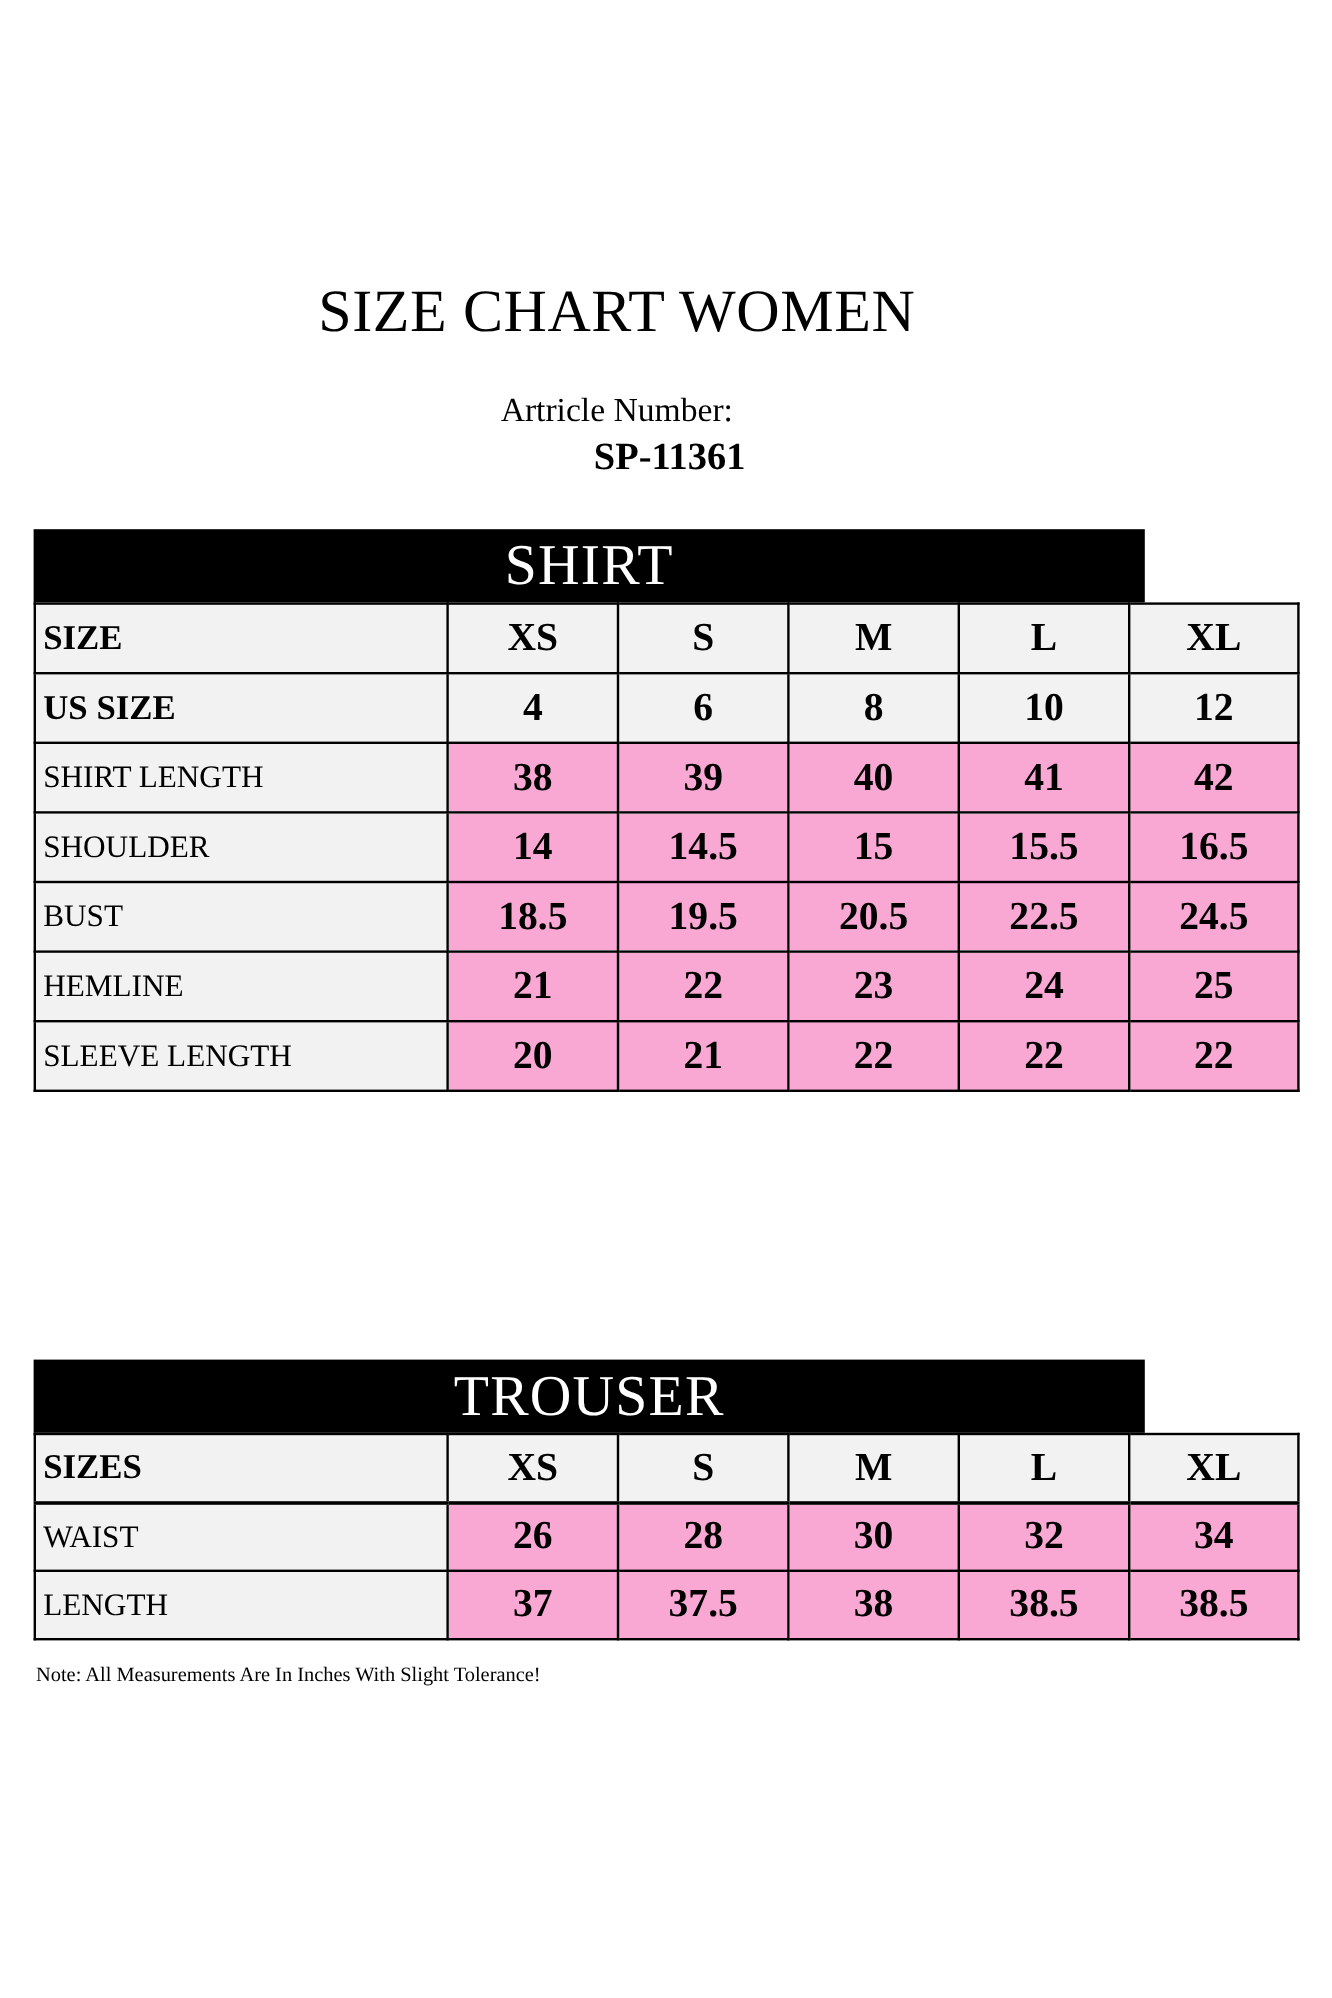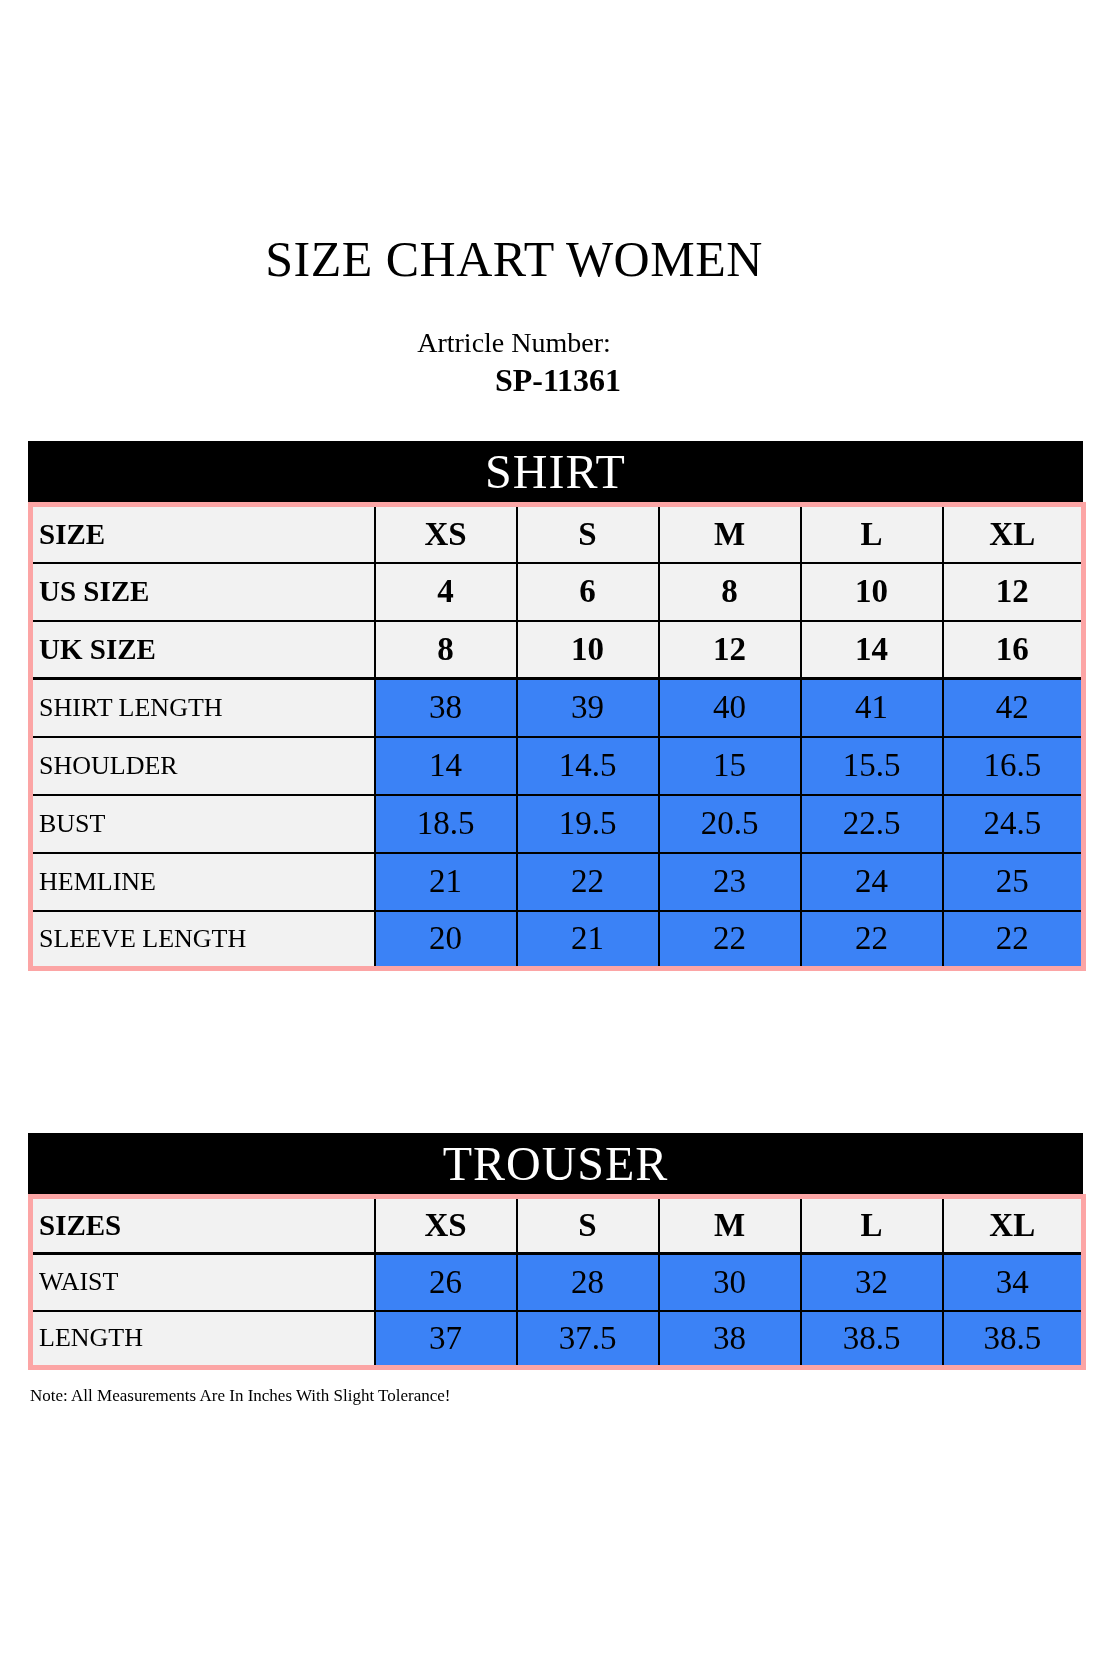--- a/index.html
+++ b/index.html
@@ -18,51 +18,52 @@
   .article-label  { top:327px; font-size:28px; }
   .article-number { top:362px; font-size:32px; font-weight:bold;margin-left:44px; }
 
   
   .table-wrap { position:absolute; left:28px; width:1055px; }
   .shirt-wrap   { top:441px; }
   .trouser-wrap { top:1133px; }
 
   .banner {
     box-sizing:border-box;
-    width:1055px; height:61px;
+    width:926px; height:61px;
     background:#000; color:#fff;
     display:flex; align-items:center; justify-content:center;
     font-size:48px; letter-spacing:1px;
   }
 
   table.size-table {
     table-layout:fixed;
     border-collapse:collapse;
     width:1055px;
-    border:5px solid #fca5a5;
+    border:2px solid #fca5a5;
   }
   .size-table td {
     border:2px solid #000;
     vertical-align:middle;
     overflow:hidden;
     white-space:nowrap;
   }
   .shirt-wrap  .size-table tr { height:58px; }
   .trouser-wrap .size-table tr { height:57px; }
 
   td.label-cell {
     background:#f2f2f2;
     text-align:left;
     padding:0 4px 0 6px;
     font-size:26px;
   }
   td.val-cell {
     text-align:center;
     font-size:33px;
-    background:#3b82f6;
+    background:#f9a8d4;
+    font-weight:bold;
   }
   tr.size-row td.label-cell { font-size:29px; font-weight:bold; }
   tr.size-row td.val-cell   { background:#f2f2f2; font-weight:bold;text-align:center; }
   tr.thick-bottom td { border-bottom:3px solid #000; }
 
   
   .note {
     position:absolute;
     left:30px; top:1386px;
     font-size:17px;
@@ -97,28 +98,20 @@
           <td class="val-cell">L</td>
           <td class="val-cell">XL</td>
         </tr>
         <tr class="size-row">
           <td class="label-cell">US SIZE</td>
           <td class="val-cell">4</td>
           <td class="val-cell">6</td>
           <td class="val-cell">8</td>
           <td class="val-cell">10</td>
           <td class="val-cell">12</td>
-        </tr>
-        <tr class="size-row thick-bottom">
-          <td class="label-cell">UK SIZE</td>
-          <td class="val-cell">8</td>
-          <td class="val-cell">10</td>
-          <td class="val-cell">12</td>
-          <td class="val-cell">14</td>
-          <td class="val-cell">16</td>
         </tr>
         <tr class="data-row">
           <td class="label-cell">SHIRT LENGTH</td>
           <td class="val-cell">38</td>
           <td class="val-cell">39</td>
           <td class="val-cell">40</td>
           <td class="val-cell">41</td>
           <td class="val-cell">42</td>
         </tr>
         <tr class="data-row">

